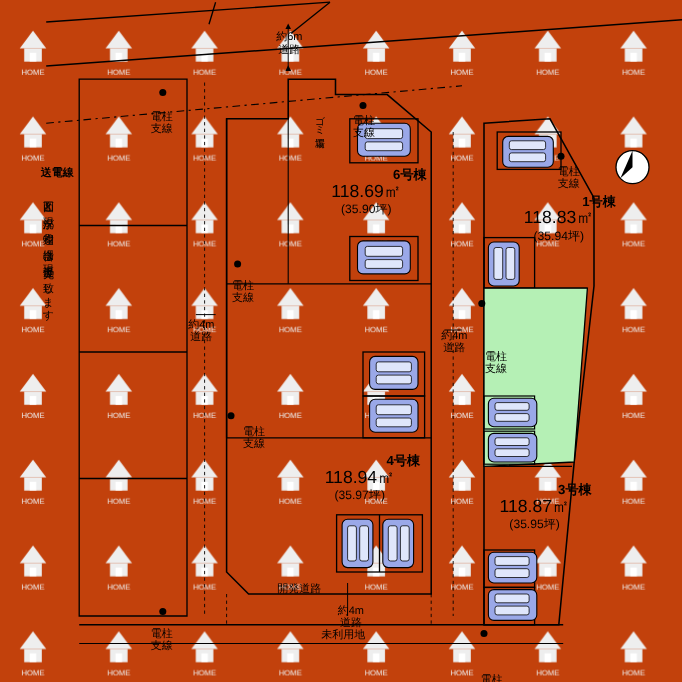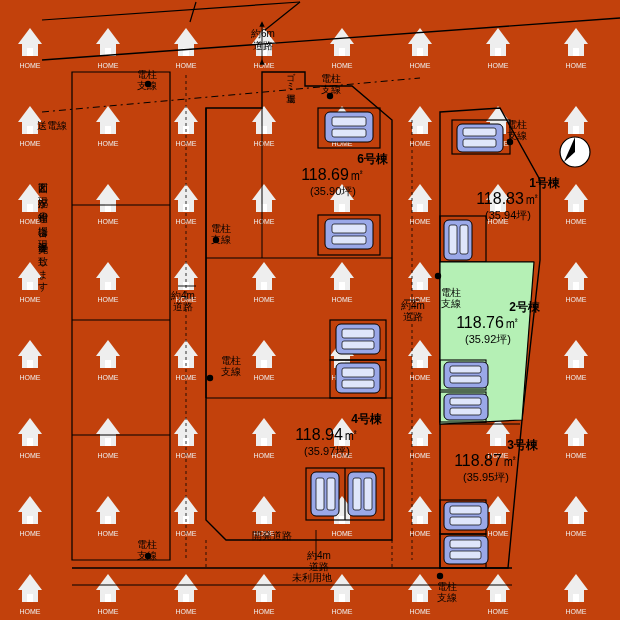--- a/index.html
+++ b/index.html
@@ -6,21 +6,21 @@
   body{width:620px;height:620px;background:#fff;font-family:"Liberation Sans",sans-serif;overflow:hidden;}
   #stage{position:relative;width:620px;height:620px;background:#c2410c;padding-left:33px;}
 
   .wm{position:absolute;left:0;top:0;width:620px;height:620px;pointer-events:none;}
 
   .lot-label{position:absolute;text-align:center;color:#000;line-height:1.18;}
   .lot-label .name{font-size:12px;font-weight:700;text-align:right;}
   .lot-label .area{font-size:16px;}
   .lot-label .tsubo{font-size:11px;}
 
-  .note{position:absolute;font-size:10px;color:#000;text-align:center;line-height:1.1;}
+  .note{position:absolute;font-size:10px;color:#000;text-align:center;line-height:1.1;margin-top:32px;}
   .road-note{position:absolute;font-size:10px;color:#000;text-align:center;line-height:1.15;}
   .vert-note{position:absolute;font-size:10px;color:#000;writing-mode:vertical-rl;text-orientation:upright;line-height:1.25;letter-spacing:1px;}
 </style>
 </head>
 <body>
 
 <div id="stage">
 
   <svg class="wm" viewBox="0 0 620 620">
     <defs>
@@ -193,21 +193,21 @@
 
   <div class="road-note" style="left:228px;top:28px;width:70px;">
     <span style="white-space:pre-line;">約6m
 道路</span>
   </div>
 
   <div class="note" style="left:270px;top:66px;width:40px;">
     <span style="writing-mode:vertical-rl;text-orientation:upright;font-size:9px;">ゴミ置場</span>
   </div>
 
-  <div class="note" style="left:24px;top:120px;width:56px;">
+  <div class="note" style="left:24px;top:120px;width:56px;font-weight:bold;">
     <span>送電線</span>
   </div>
 
   <div class="vert-note" style="left:36px;top:175px;height:370px;">
     <span>図面と現況が相違の場合は現況優先と致します</span>
   </div>
 
   <div class="note" style="left:124px;top:58px;width:46px;white-space:pre-line;">
     <span>電柱
 支線</span>
@@ -272,25 +272,20 @@
     <div class="area">118.94㎡</div>
     <div class="tsubo">(35.97坪)</div>
   </div>
 
   <div class="lot-label" style="left:456px;top:176px;width:104px;">
     <div class="name">1号棟</div>
     <div class="area">118.83㎡</div>
     <div class="tsubo">(35.94坪)</div>
   </div>
 
-  <div class="lot-label" style="left:436px;top:300px;width:104px;">
-    <div class="name">2号棟</div>
-    <div class="area">118.76㎡</div>
-    <div class="tsubo">(35.92坪)</div>
-  </div>
 
   <div class="lot-label" style="left:434px;top:438px;width:104px;">
     <div class="name">3号棟</div>
     <div class="area">118.87㎡</div>
     <div class="tsubo">(35.95坪)</div>
   </div>
 
 </div>
 
 </body></html>

